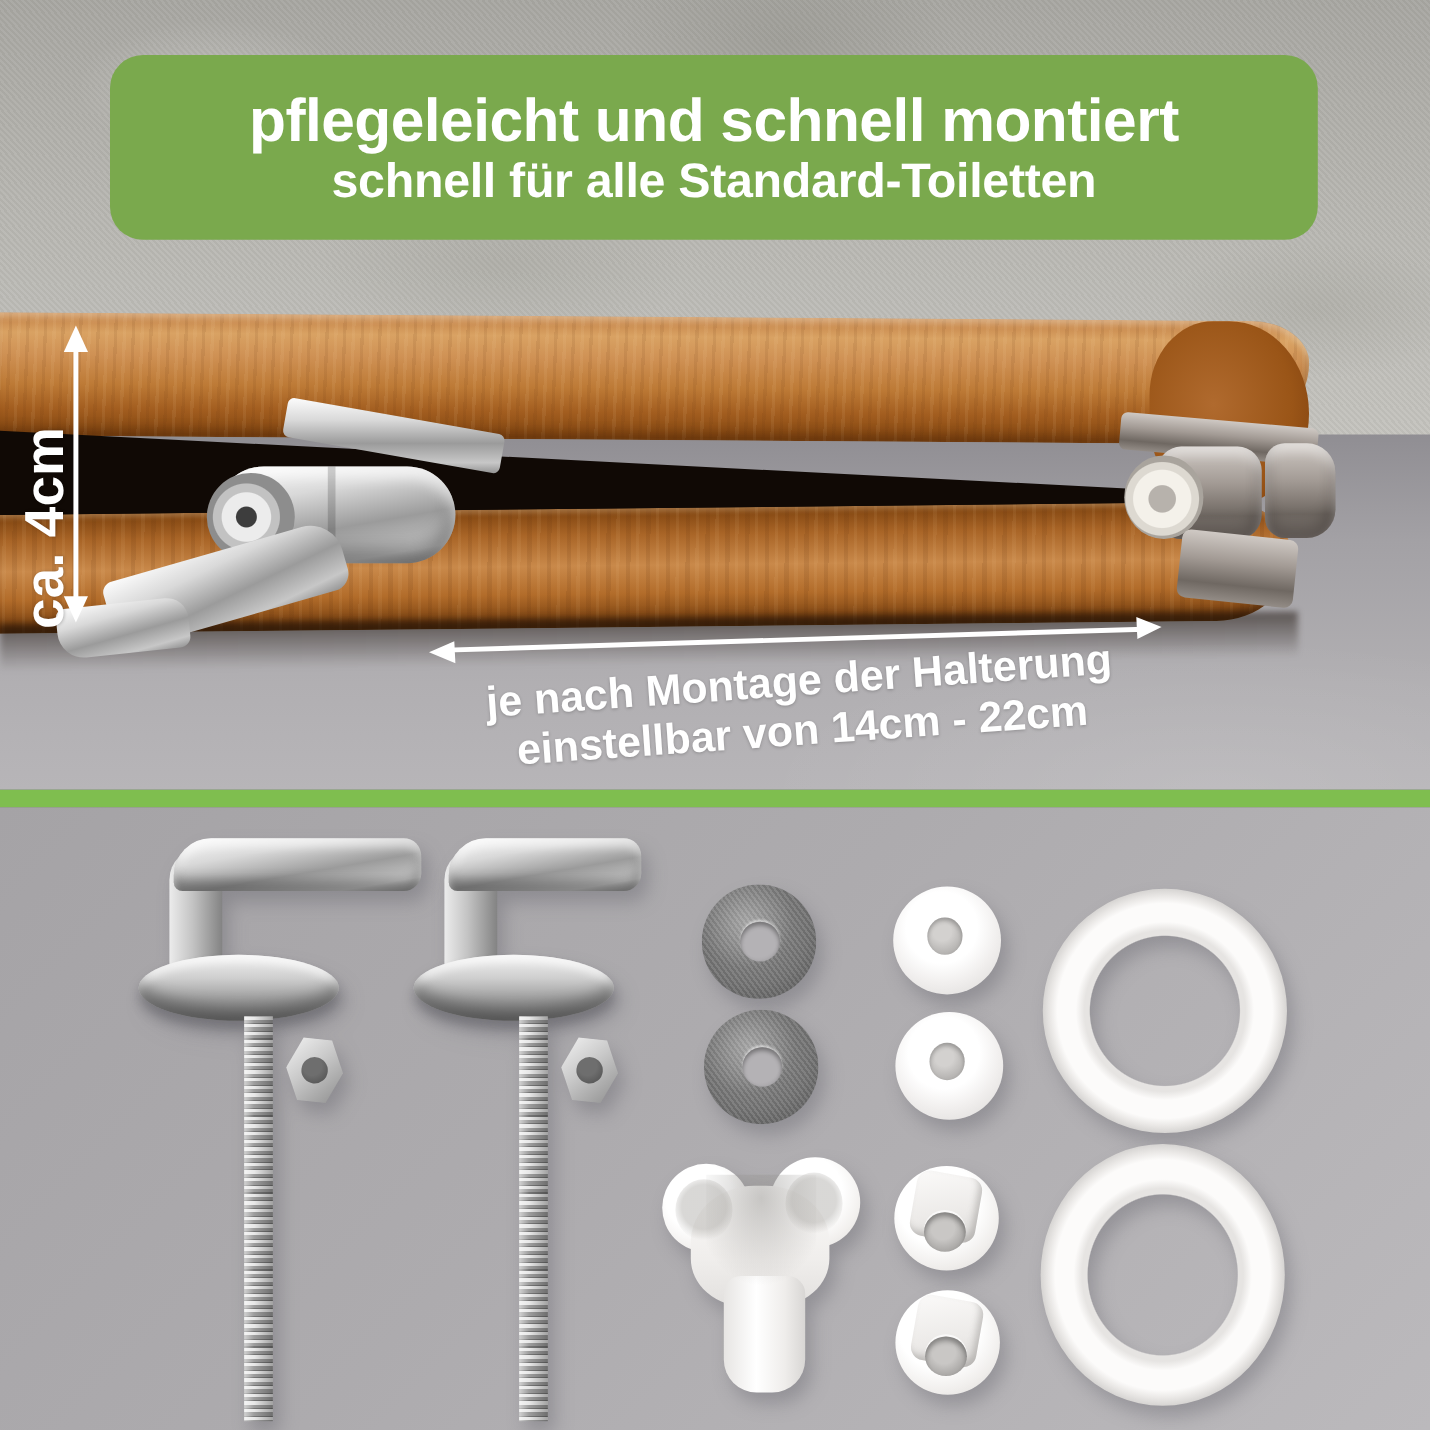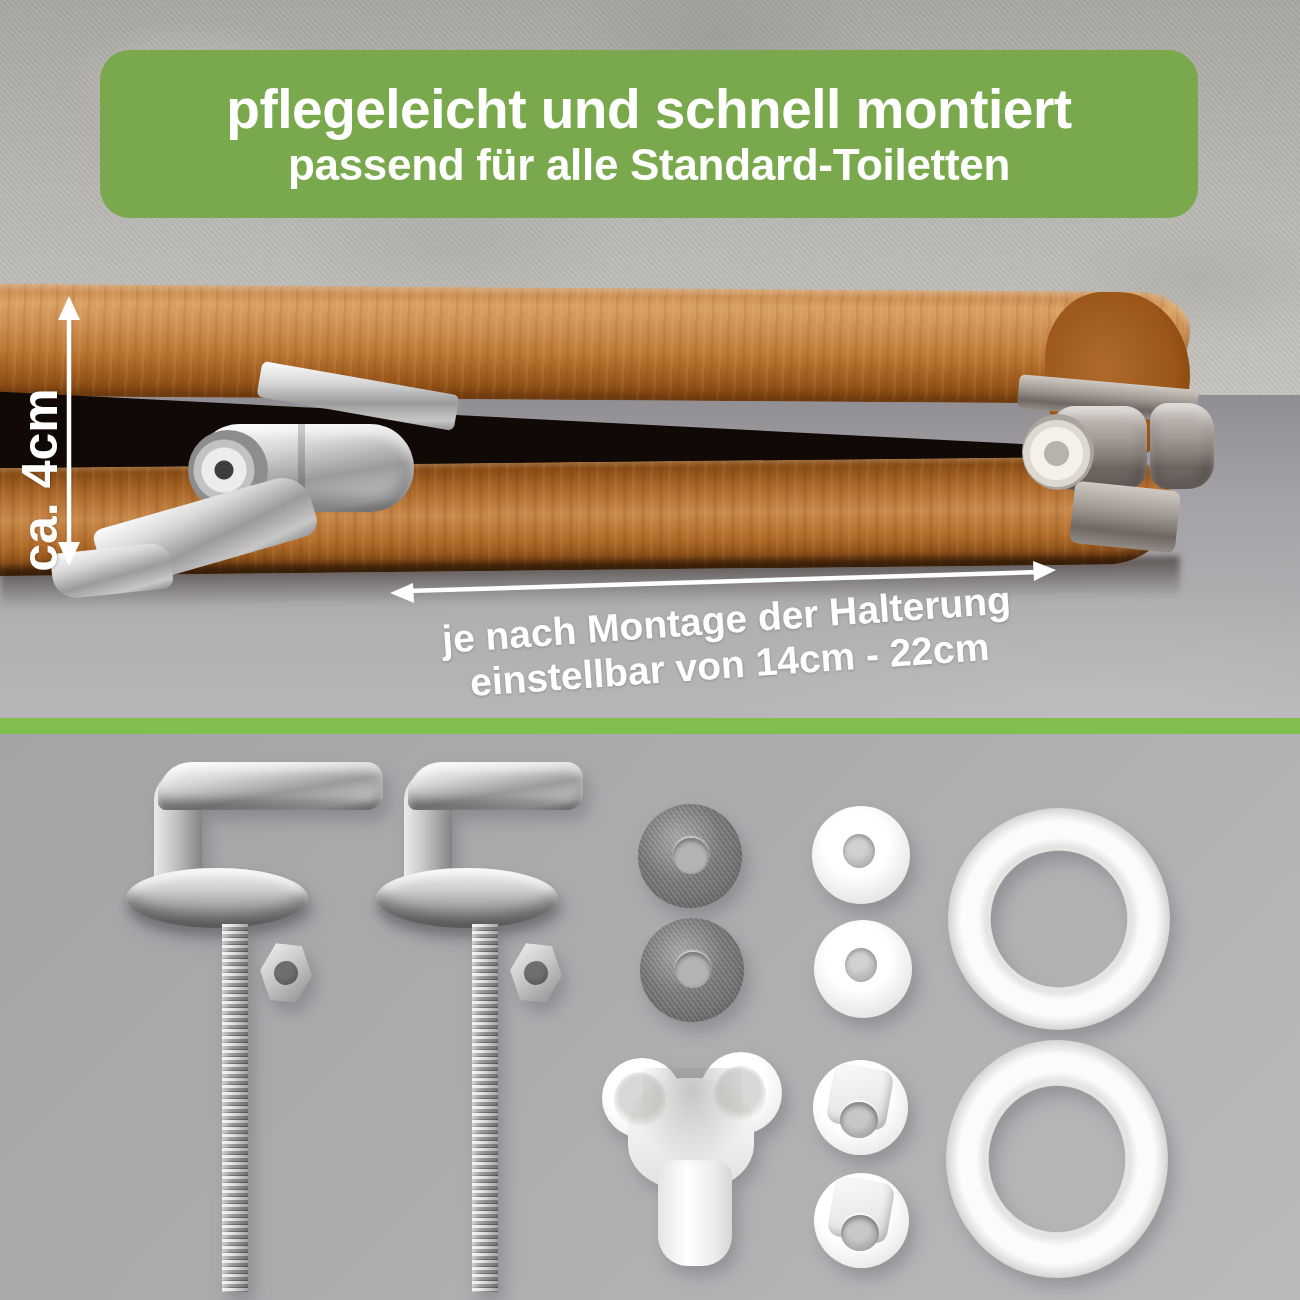--- a/index.html
+++ b/index.html
@@ -206,21 +206,21 @@
     <div class="hl-foot metal"></div>
 
     <div class="hr-strap-top metal-dk"></div>
     <div class="hr-cyl1 metal-dk"></div>
     <div class="hr-cyl2 metal-dk"></div>
     <div class="hr-cap"></div>
     <div class="hr-strap-bot metal-dk"></div>
 
     <div class="banner">
       <div class="l1">pflegeleicht und schnell montiert</div>
-      <div class="l2">passend für alle Standard-Toiletten</div>
+      <div class="l2">schnell für alle Standard-Toiletten</div>
     </div>
 
     <svg class="arrows" width="1300" height="718">
       <g>
         <line x1="69" y1="312" x2="69" y2="550" stroke="#ffffff" stroke-width="4.5"></line>
         <polygon points="69,296 58,320 80,320" fill="#ffffff"></polygon>
         <polygon points="69,566 58,542 80,542" fill="#ffffff"></polygon>
       </g>
       <g>
         <line x1="406" y1="591" x2="1040" y2="572" stroke="#ffffff" stroke-width="4.5"></line>

